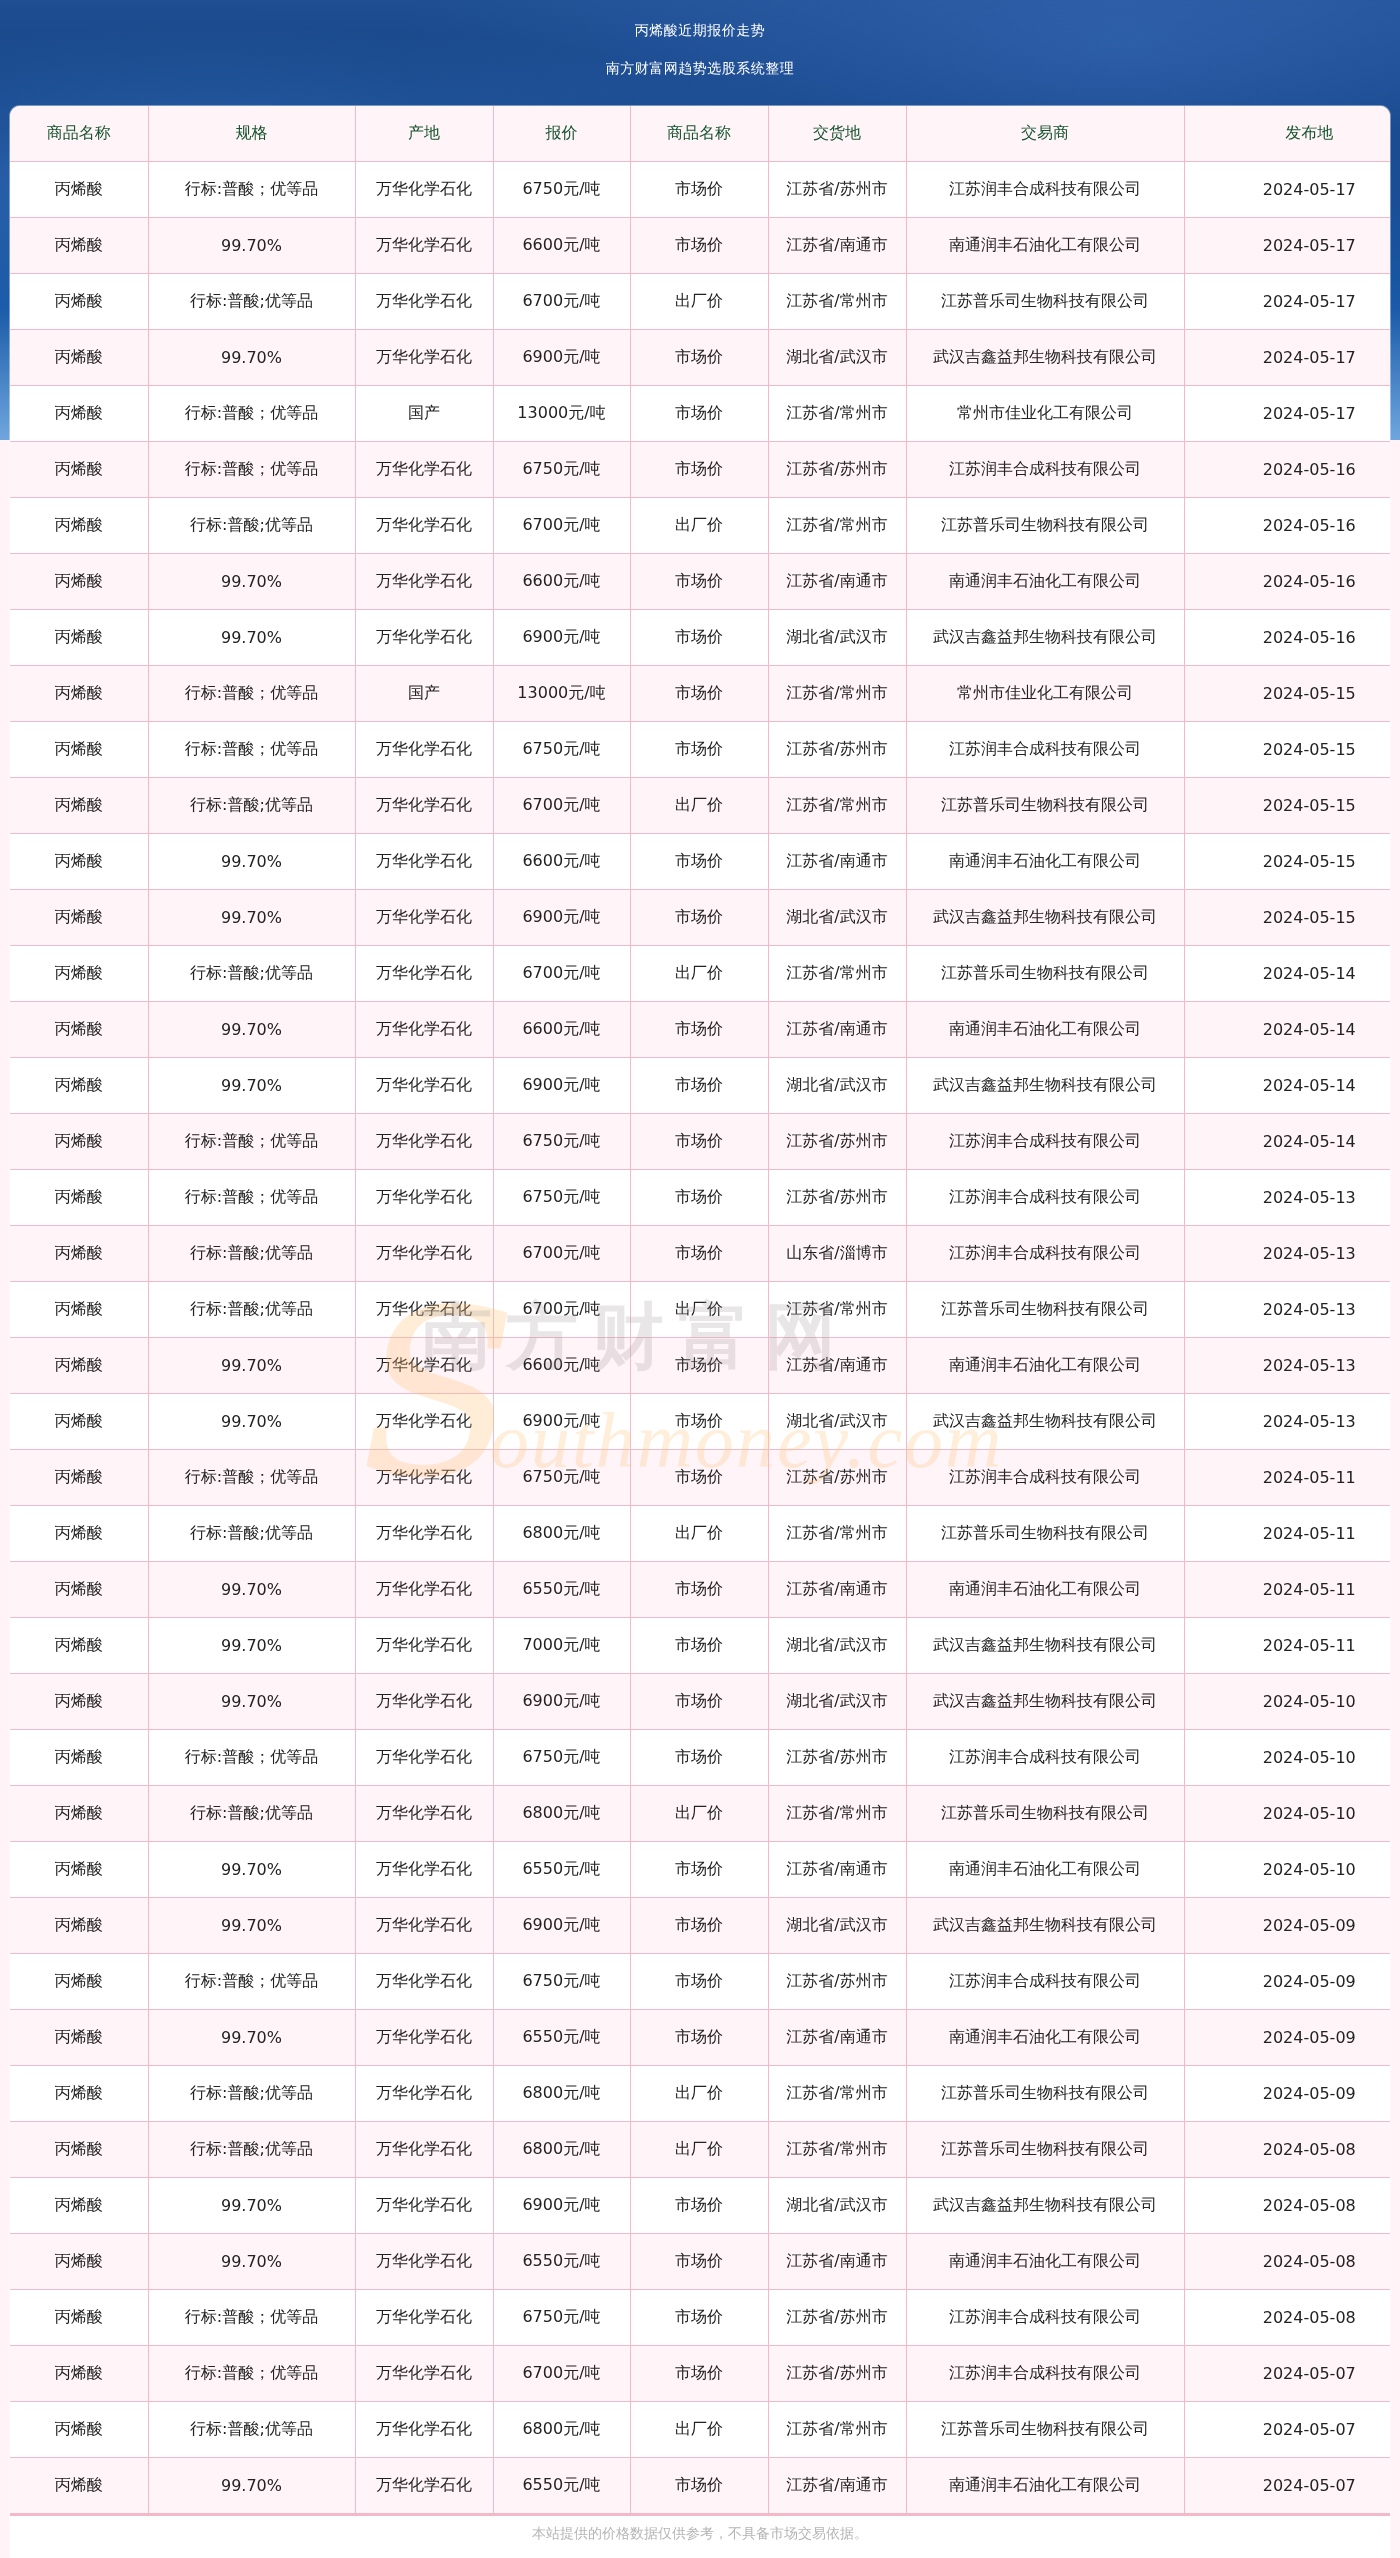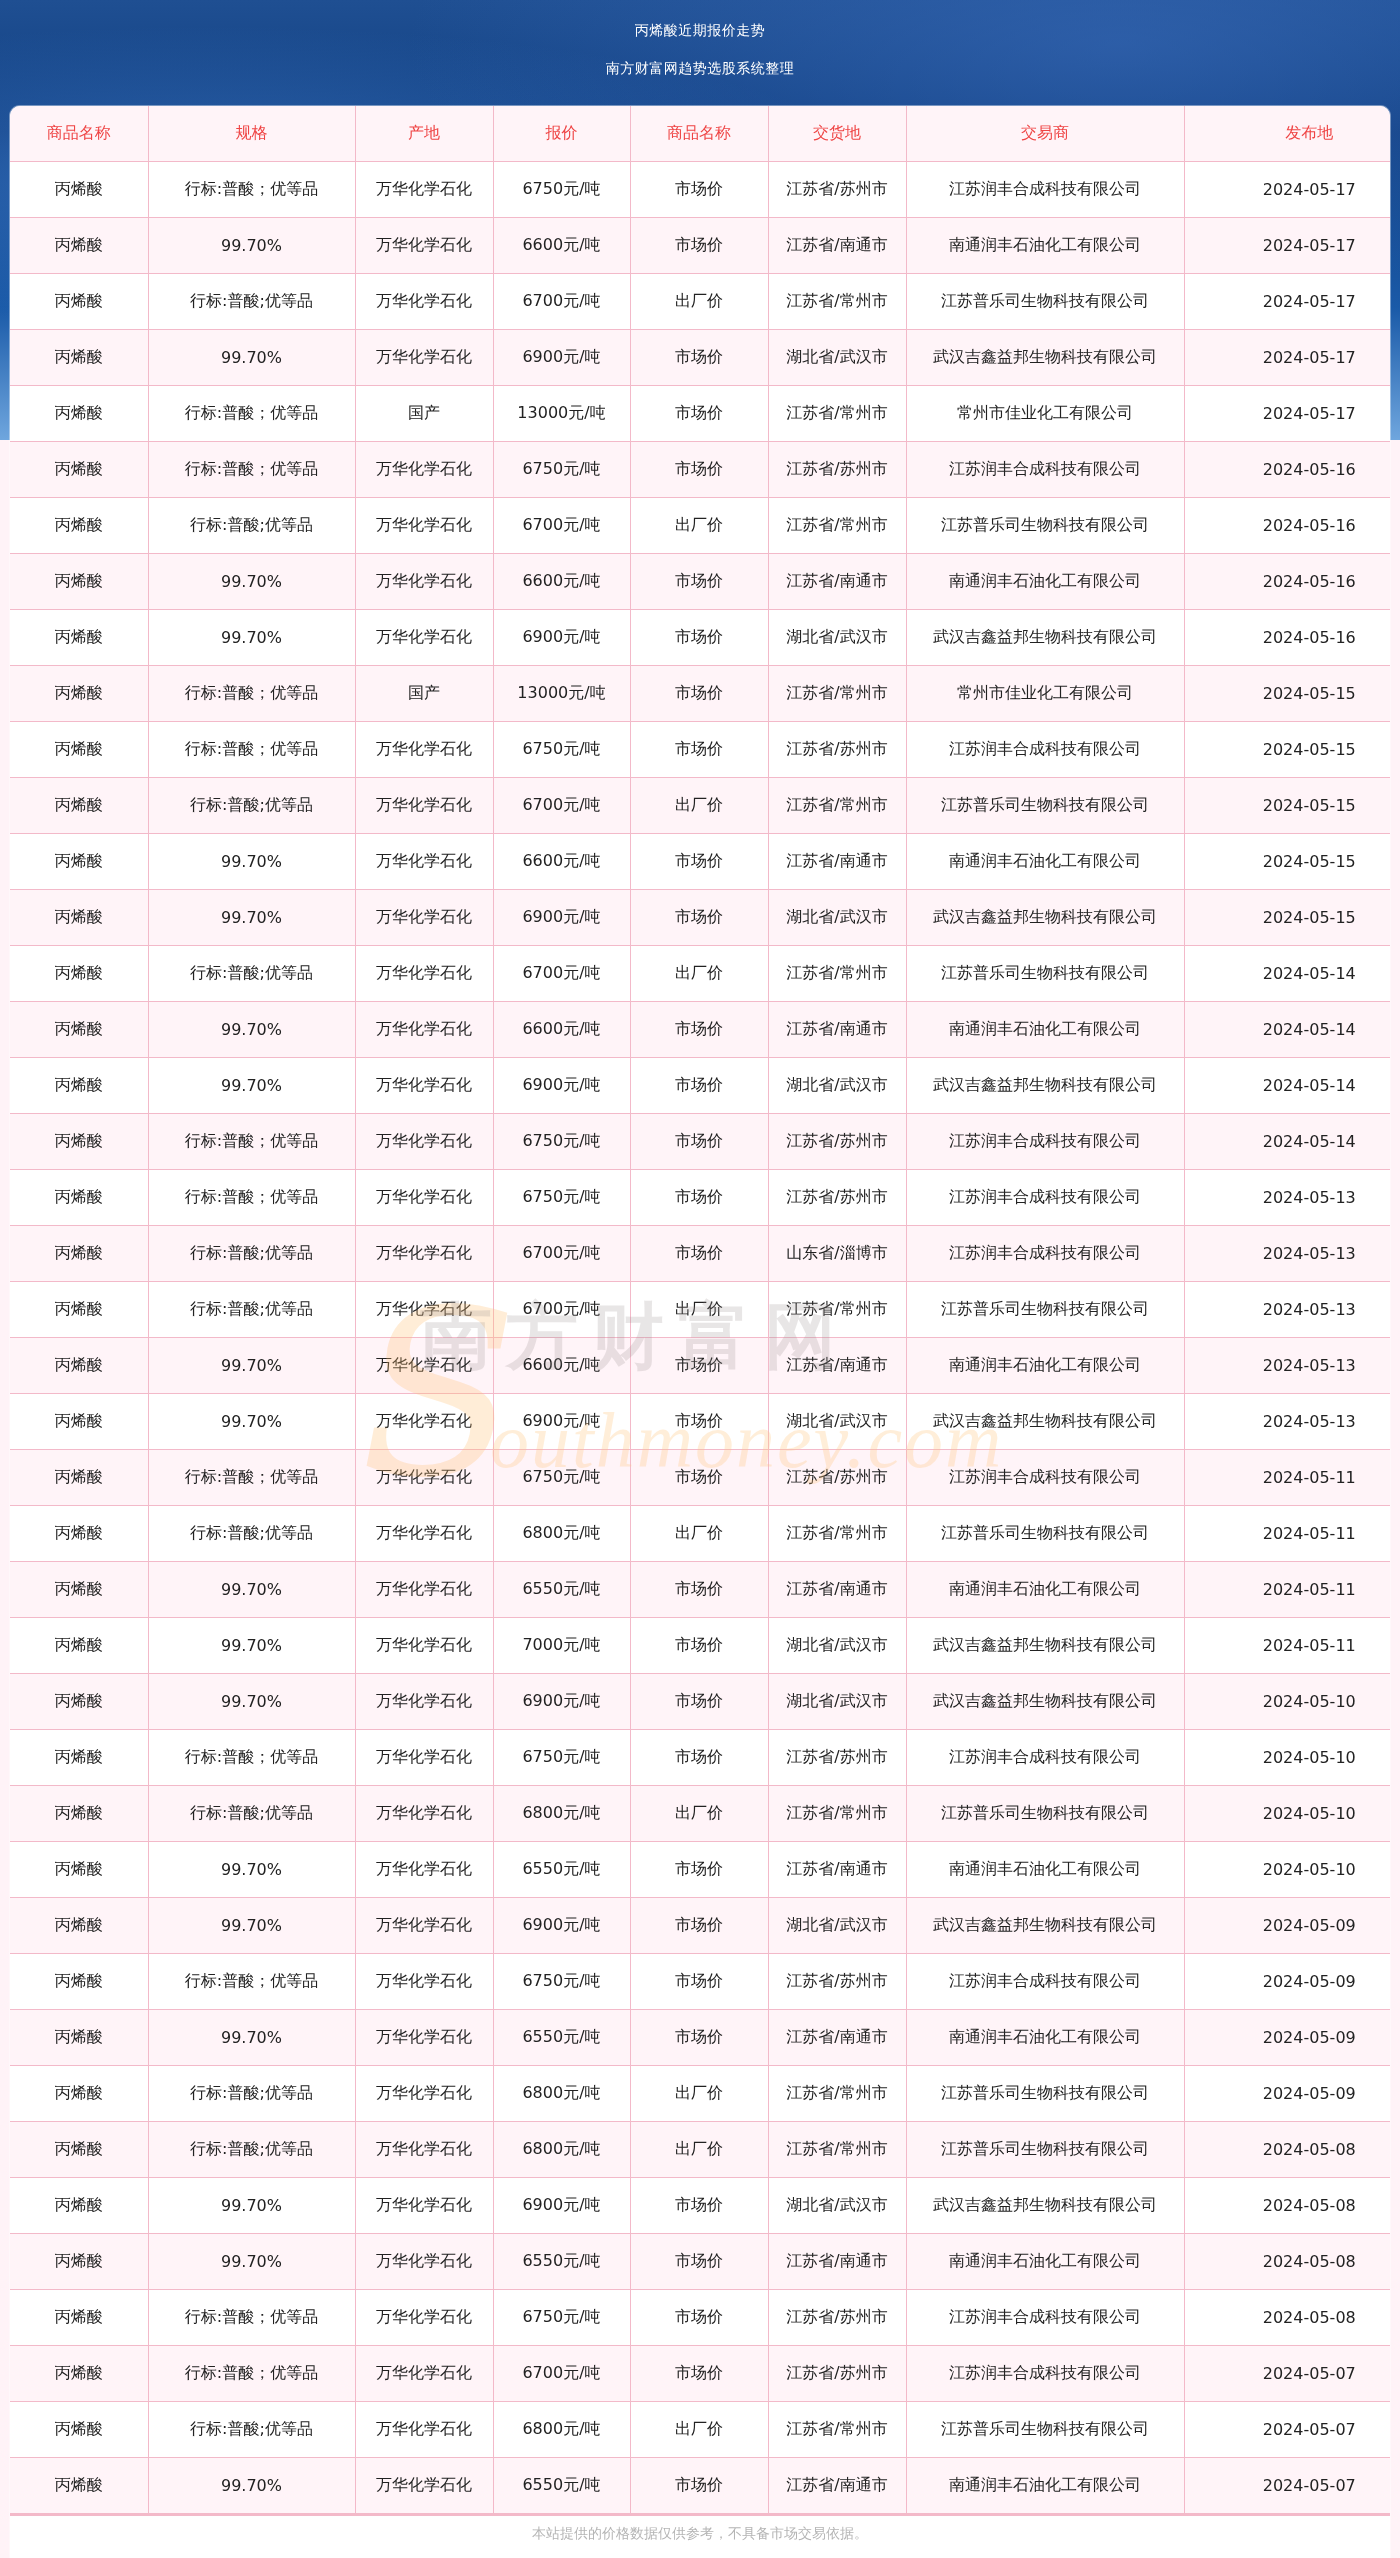--- a/index.html
+++ b/index.html
@@ -51,21 +51,21 @@
       border: 1px solid #f3b9c9;
       text-align: center;
       vertical-align: middle;
       font-size: 16px;
       color: #222222;
       height: 55px;
       padding: 0;
       white-space: nowrap;
       overflow: hidden;
     }
-    th { font-weight: normal; background: #fff4f8; color: #ef4444; }
+    th { font-weight: normal; background: #fff4f8; color: #14532d; }
     tr:first-child th { border-top: none; }
     th:first-child, td:first-child { border-left: none; }
     th:last-child, td:last-child { border-right: none; padding-left: 44px; }
     tbody tr:nth-child(odd) td { background: #ffffff; }
     tbody tr:nth-child(even) td { background: #fff4f8; }
 
     .footer-note {
       height: 48px;
       line-height: 34px;
       text-align: center;

